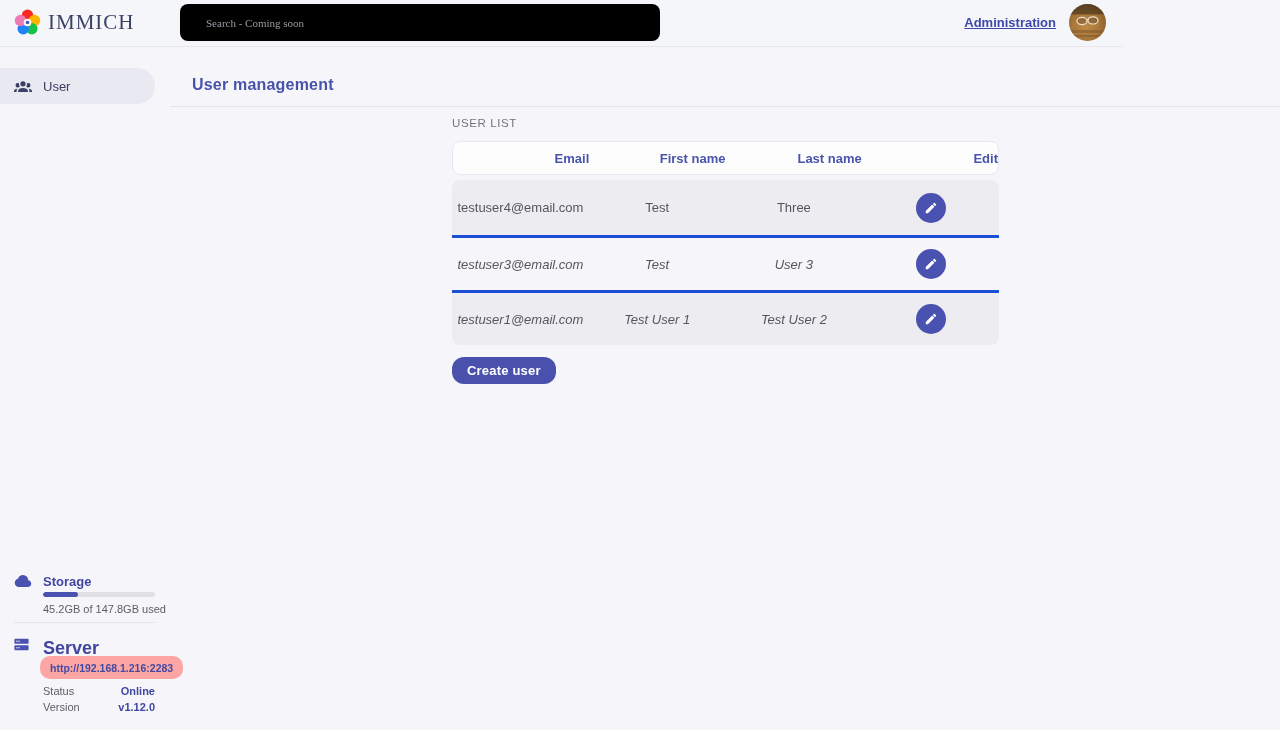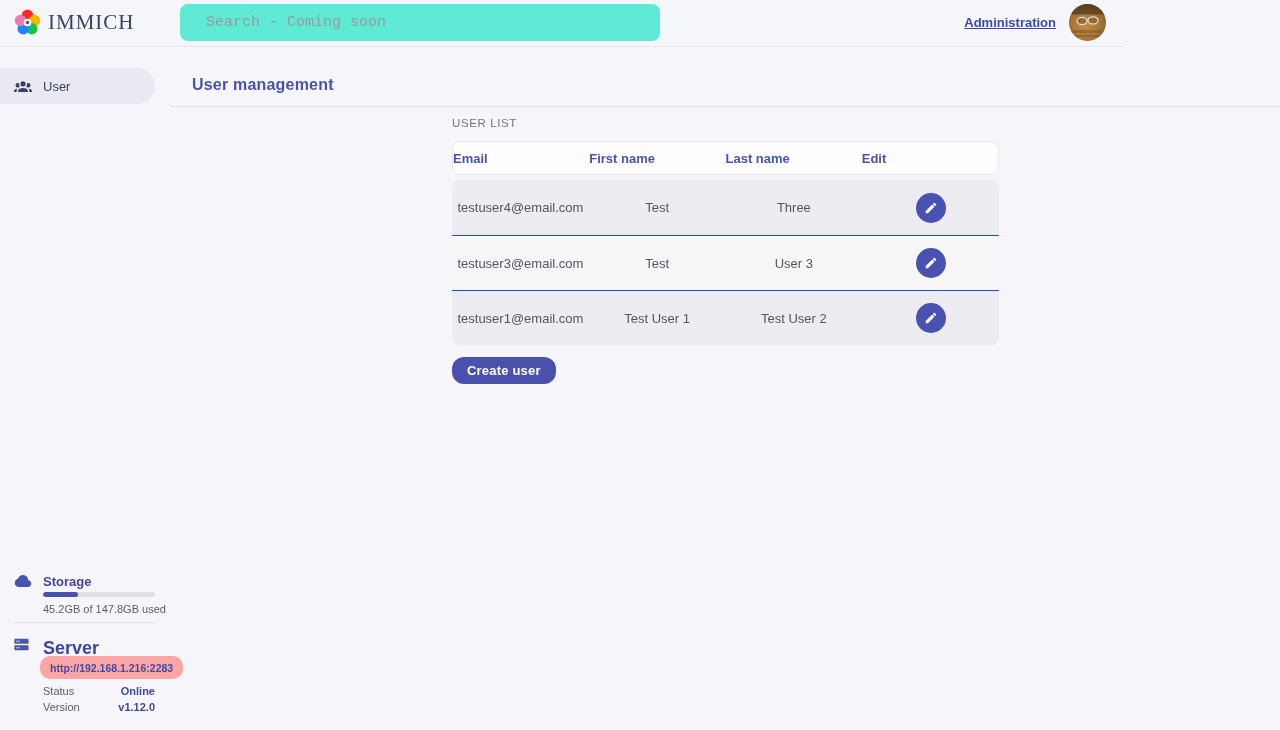--- a/index.html
+++ b/index.html
@@ -17,23 +17,23 @@
     background: #f5f6f9; border-bottom: 1px solid #e7e7ed;
   }
   .brand { position: absolute; left: 14px; top: 9px; display: flex; align-items: center; gap: 7px; }
   .brand-icon { width: 27px; height: 27px; display: block; }
   .brand-text {
     font-family: "Liberation Serif", serif;
     font-size: 21px; letter-spacing: 1px; color: #3c4166; font-weight: 500;
   }
   .search-input {
     position: absolute; left: 180px; top: 4px; width: 480px; height: 37px;
-    background: #5eead4; border: none; border-radius: 8px;
-    padding-left: 26px; font-size: 15px; color: #6d6d76;
-    font-family: Liberation Mono, monospace; outline: none;
+    background: #000000; border: none; border-radius: 8px;
+    padding-left: 26px; font-size: 11px; color: #6d6d76;
+    font-family: Liberation Serif, serif; outline: none;
   }
   .search-input::placeholder { color: #9a9aa4; }
   .admin-link {
     position: absolute; right: 67px; top: 15px;
     font-size: 13px; font-weight: 700; color: #3e48ab;
     text-decoration: underline; cursor: pointer;
   }
   .avatar {
     position: absolute; right: 17px; top: 4px; width: 37px; height: 37px;
     border-radius: 50%; overflow: hidden; cursor: pointer;
@@ -66,30 +66,30 @@
   .section-label {
     position: absolute; left: 452px; top: 117px;
     font-size: 11.5px; letter-spacing: 0.6px; color: #74747d; font-weight: 500;
   }
   .table-header {
     position: absolute; left: 452px; top: 141px; width: 547px; height: 34px;
     background: #fdfdfe; border: 1px solid #e7e7ee; border-radius: 8px;
     display: flex; align-items: center;
   }
   .table-header .th {
-    flex: 1; text-align: left; font-size: 13px; font-weight: 700; color: #4854ab;
+    flex: 1; text-align: right; font-size: 13px; font-weight: 700; color: #4854ab;
   }
   .table-body {
     position: absolute; left: 452px; top: 180px; width: 547px;
     border-radius: 8px; overflow: hidden;
   }
   .table-row { height: 55px; display: flex; align-items: center; }
   .table-row.odd  { background: #ededf1; }
   .table-row.even { background: #f6f6f9; }
-  .table-row + .table-row { border-top: 1px solid #1d4ed8; }
+  .table-row + .table-row { border-top: 3px solid #1d4ed8; font-style: italic; }
   .table-row .td {
     flex: 1; text-align: center; font-size: 13px; color: #55555e;
   }
   .edit-btn {
     width: 30px; height: 30px; border-radius: 50%; border: none;
     background: #4a52b1; margin: 0 auto; display: flex;
     align-items: center; justify-content: center; cursor: pointer;
   }
   .edit-btn svg { width: 14px; height: 14px; }
 

